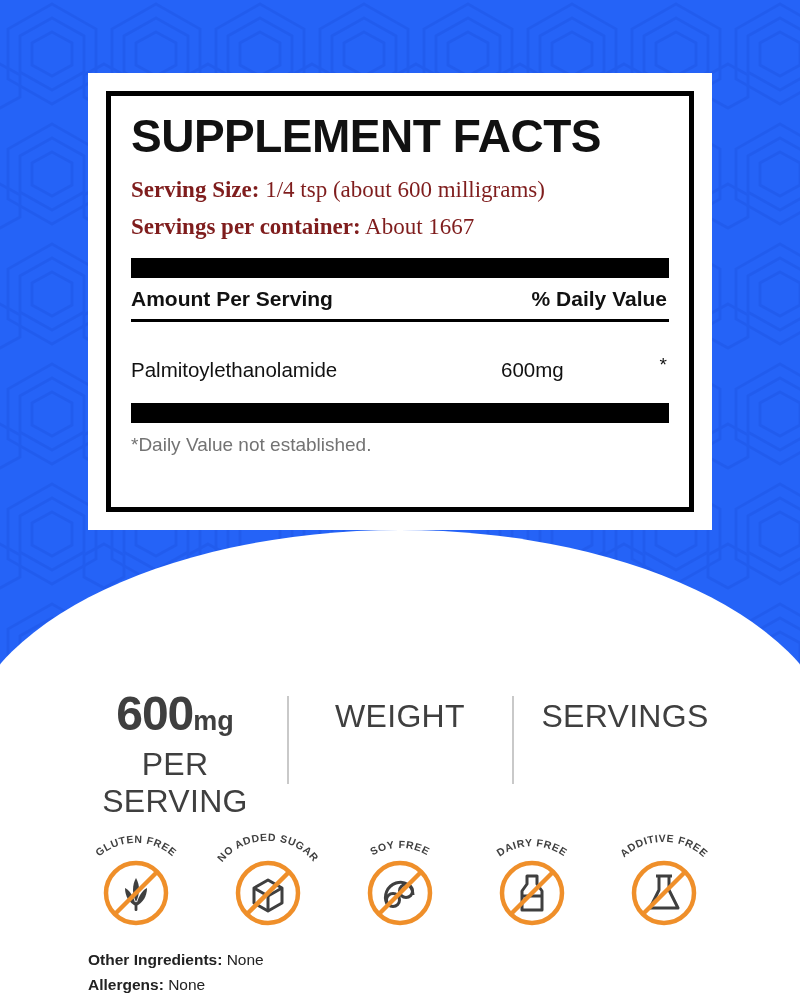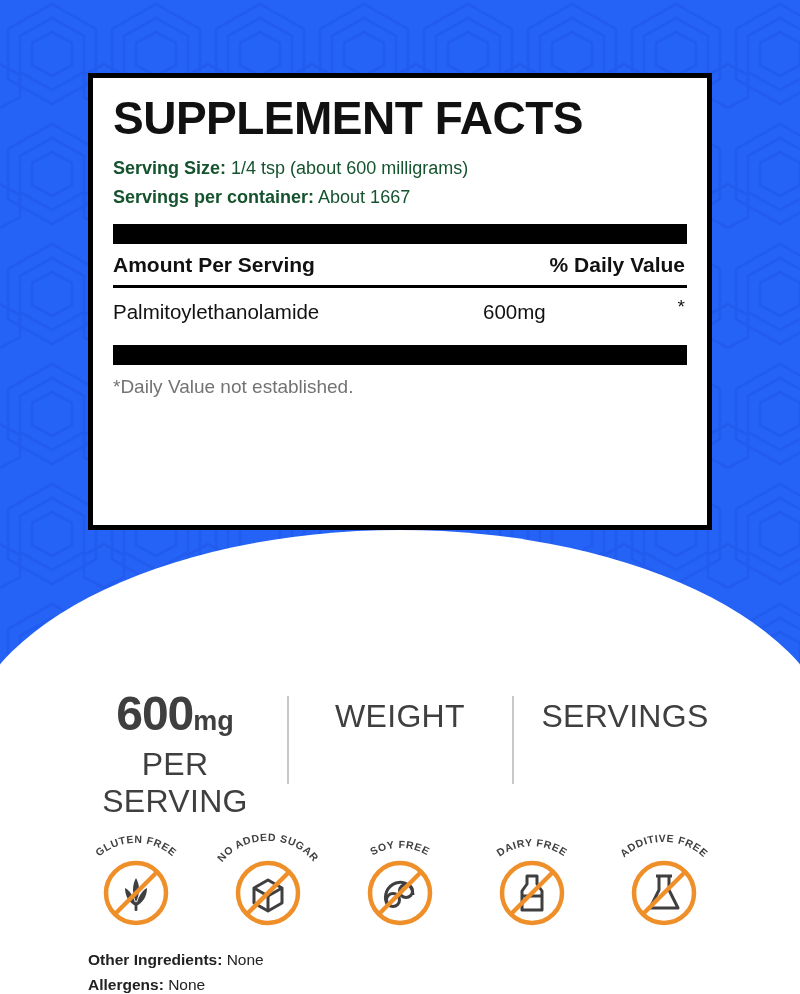--- a/index.html
+++ b/index.html
@@ -46,41 +46,43 @@
   }
 
   
   .sf-outer {
     position: absolute;
     left: 88px;
     top: 73px;
     width: 624px;
     height: 457px;
     background: #ffffff;
+    padding: 18px;
   }
   .sf-inner {
     width: 100%;
     height: 100%;
     border: 5px solid #000000;
     padding: 16px 20px 10px 20px;
     background: #ffffff;
   }
   .sf-title {
     font-size: 46px;
     font-weight: bold;
     letter-spacing: -0.5px;
     color: #111;
     line-height: 1.05;
     margin-bottom: 12px;
     white-space: nowrap;
   }
   .sf-line {
-    font-size: 18px;
-    color: #14532d;
+    font-size: 23px;
+    color: #7f1d1d;
     line-height: 1.6;
+    font-family: Liberation Serif, serif;
   }
   .sf-line b { font-weight: bold; }
 
   .bar-thick {
     height: 20px;
     background: #000;
     margin-top: 12px;
   }
   .bar-thick.small { height: 20px; margin-top: 8px; }
 
@@ -96,20 +98,21 @@
   }
   .row-head .dv { padding-right: 2px; }
 
   .row-item {
     position: relative;
     display: flex;
     align-items: flex-end;
     font-size: 20.5px;
     color: #111;
     padding: 12px 0 13px 0;
+    margin-top: 24px;
   }
   .row-item .name { flex: 0 0 auto; }
   .row-item .amount { position: absolute; left: 370px; }
   .row-item .star { position: absolute; right: 2px; top: 8px; font-size: 19px; }
 
   .footnote {
     font-size: 19px;
     color: #737373;
     padding-top: 11px;
   }

